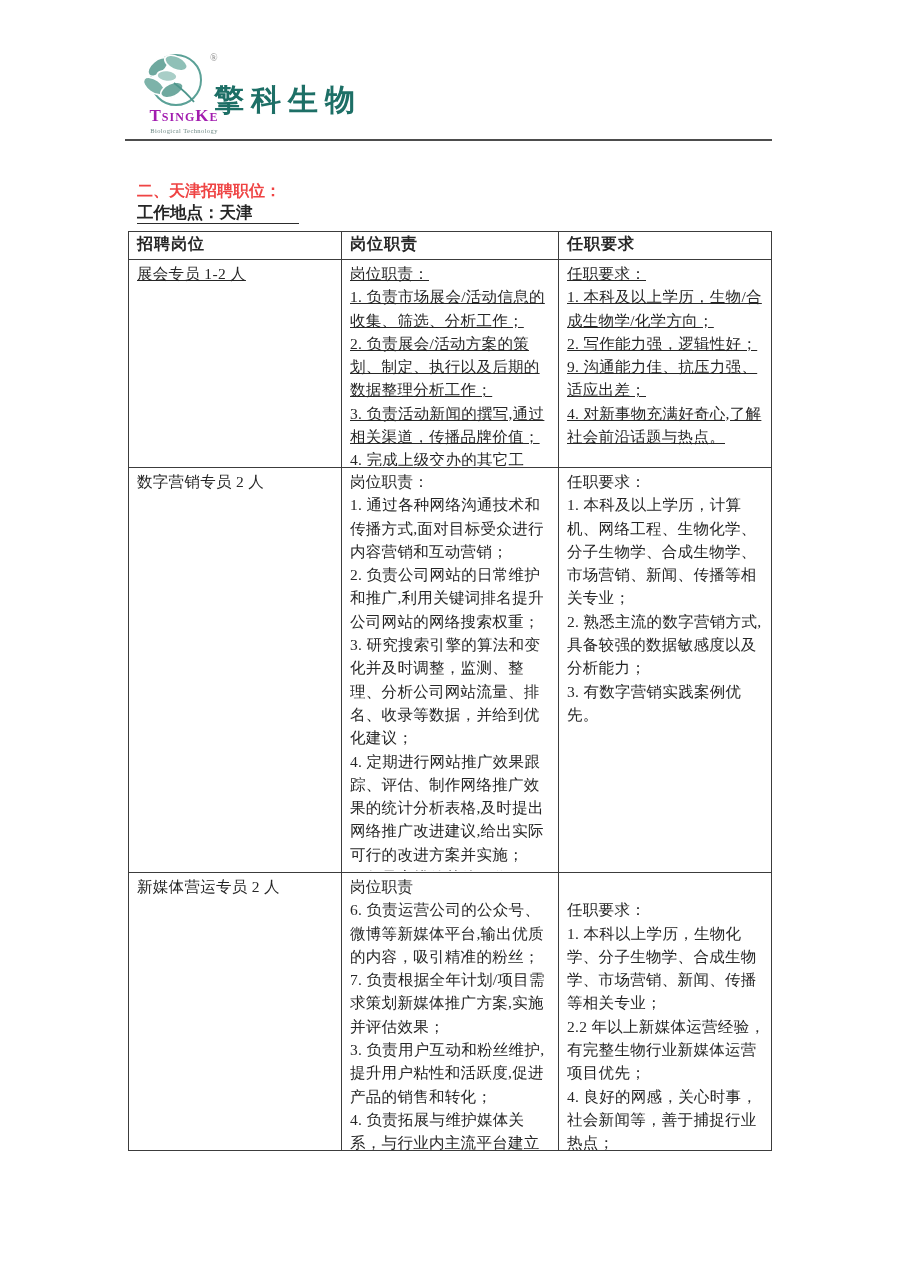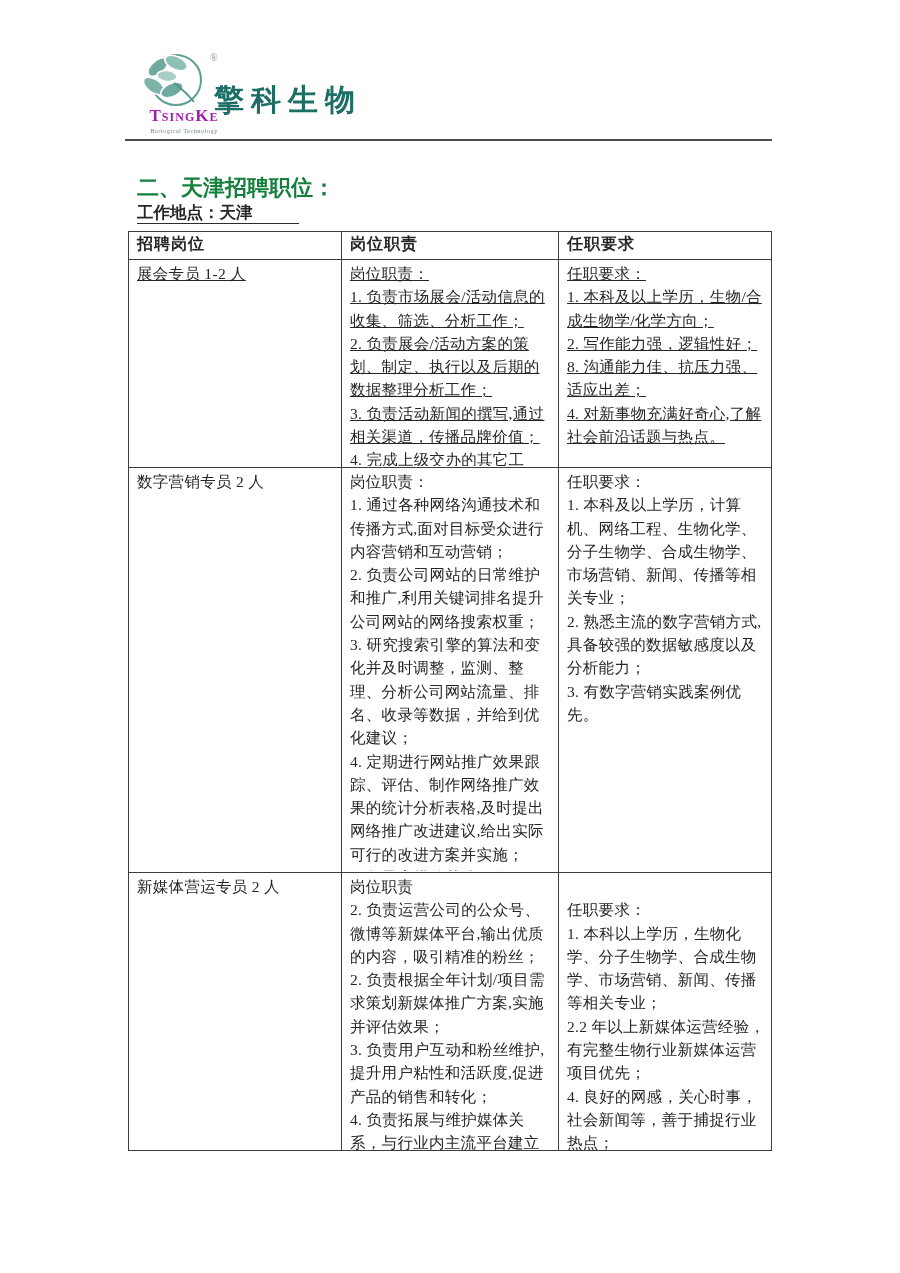--- a/index.html
+++ b/index.html
@@ -23,21 +23,21 @@
   .logo-sub { font-size:6.5px; color:#6f8a86; letter-spacing:0.4px; margin-top:1px; }
   .brand-cn {
     position:absolute; left:80px; top:30px;
     font-size:30px; font-weight:bold; color:#1d6f66;
     letter-spacing:7px; white-space:nowrap;
   }
 
   .rule { position:absolute; left:125px; top:139px; width:647px; height:2px; background:#4d4d4d; }
 
   
-  .sec-title { position:absolute; left:137px; top:173px; font-size:22px; font-weight:bold; color:#15803d; }
+  .sec-title { position:absolute; left:137px; top:181px; font-size:16px; font-weight:bold; color:#ef4444; }
   .loc-line  { position:absolute; left:137px; top:202px; font-size:16.5px; font-weight:bold; color:#262626; }
   .loc-line span { border-bottom:1.6px solid #2c2c2c; padding-right:46px; padding-bottom:1px;text-align:right; }
 
   
   table.jobs {
     position:absolute; left:128px; top:231px; width:643px;
     border-collapse:collapse; table-layout:fixed;
   }
   .jobs th, .jobs td {
     border:1px solid #3c3c3c; vertical-align:top; text-align:left;
@@ -115,21 +115,21 @@
               <div class="para">2. 负责展会/活动方案的策划、制定、执行以及后期的数据整理分析工作；</div>
               <div class="para">3. 负责活动新闻的撰写,通过相关渠道，传播品牌价值；</div>
               <div class="para">4. 完成上级交办的其它工作。</div>
             </div>
         </td>
         <td>
           <div class="cell-pad">
               <div class="para">任职要求：</div>
               <div class="para">1. 本科及以上学历，生物/合成生物学/化学方向；</div>
               <div class="para">2. 写作能力强，逻辑性好；</div>
-              <div class="para">8. 沟通能力佳、抗压力强、适应出差；</div>
+              <div class="para">9. 沟通能力佳、抗压力强、适应出差；</div>
               <div class="para">4. 对新事物充满好奇心,了解社会前沿话题与热点。</div>
             </div>
         </td>
       </tr>
       <tr class="r2">
         <td>
           <div class="cell-pad">
               <div class="pos-text">数字营销专员 2 人</div>
             </div>
         </td>
@@ -154,22 +154,22 @@
       </tr>
       <tr class="r3">
         <td>
           <div class="cell-pad">
               <div class="pos-text">新媒体营运专员 2 人</div>
             </div>
         </td>
         <td>
           <div class="cell-pad">
               <div class="para">岗位职责</div>
-              <div class="para">2. 负责运营公司的公众号、微博等新媒体平台,输出优质的内容，吸引精准的粉丝；</div>
-              <div class="para">2. 负责根据全年计划/项目需求策划新媒体推广方案,实施并评估效果；</div>
+              <div class="para">6. 负责运营公司的公众号、微博等新媒体平台,输出优质的内容，吸引精准的粉丝；</div>
+              <div class="para">7. 负责根据全年计划/项目需求策划新媒体推广方案,实施并评估效果；</div>
               <div class="para">3. 负责用户互动和粉丝维护,提升用户粘性和活跃度,促进产品的销售和转化；</div>
               <div class="para">4. 负责拓展与维护媒体关系，与行业内主流平台建立合作</div>
             </div>
         </td>
         <td>
           <div class="cell-pad">
               <div class="para">&nbsp;</div>
               <div class="para">任职要求：</div>
               <div class="para">1. 本科以上学历，生物化学、分子生物学、合成生物学、市场营销、新闻、传播等相关专业；</div>
               <div class="para">2.2 年以上新媒体运营经验，有完整生物行业新媒体运营项目优先；</div>

